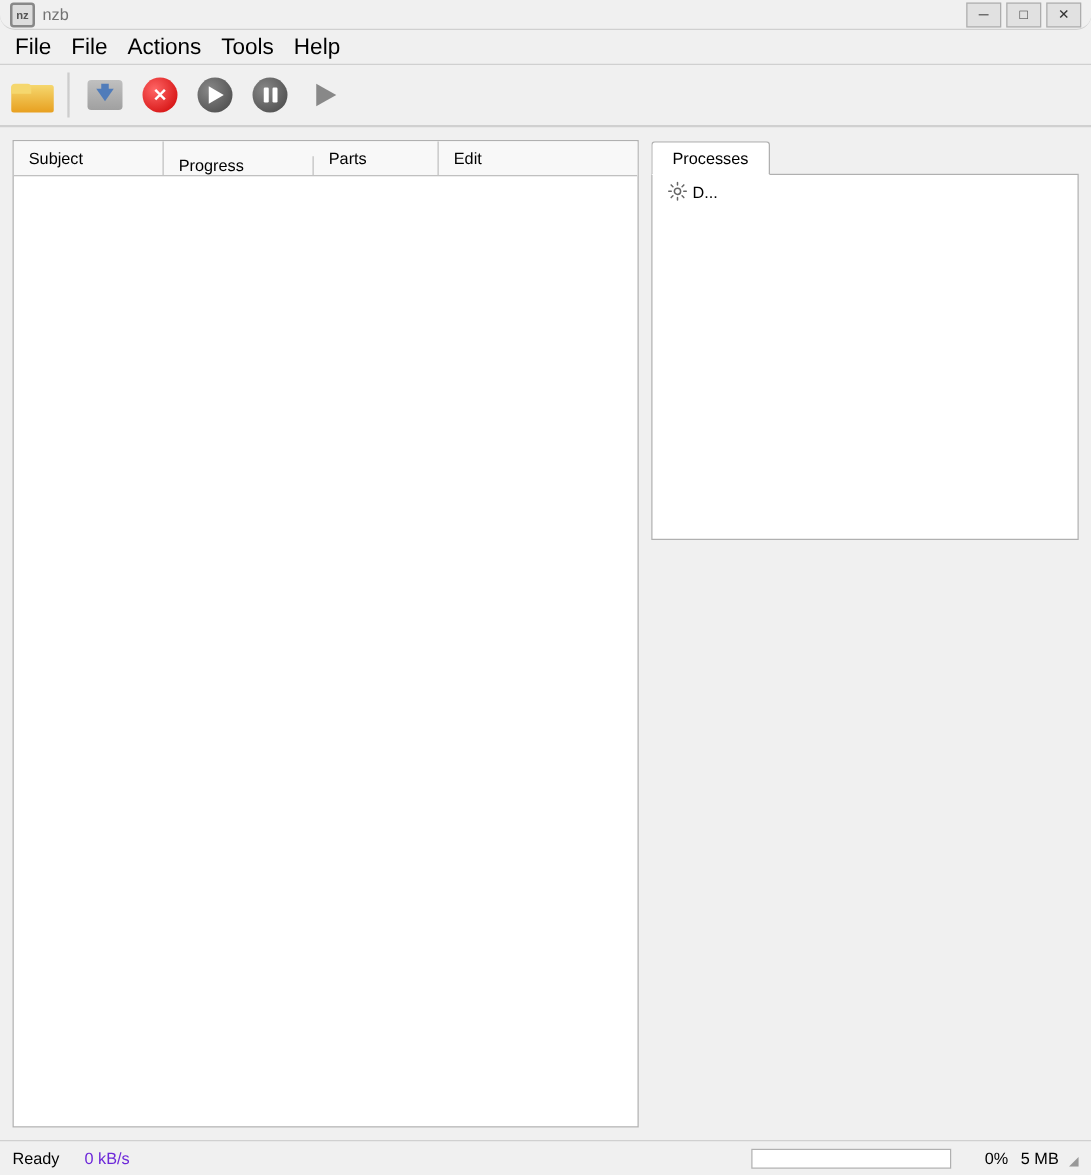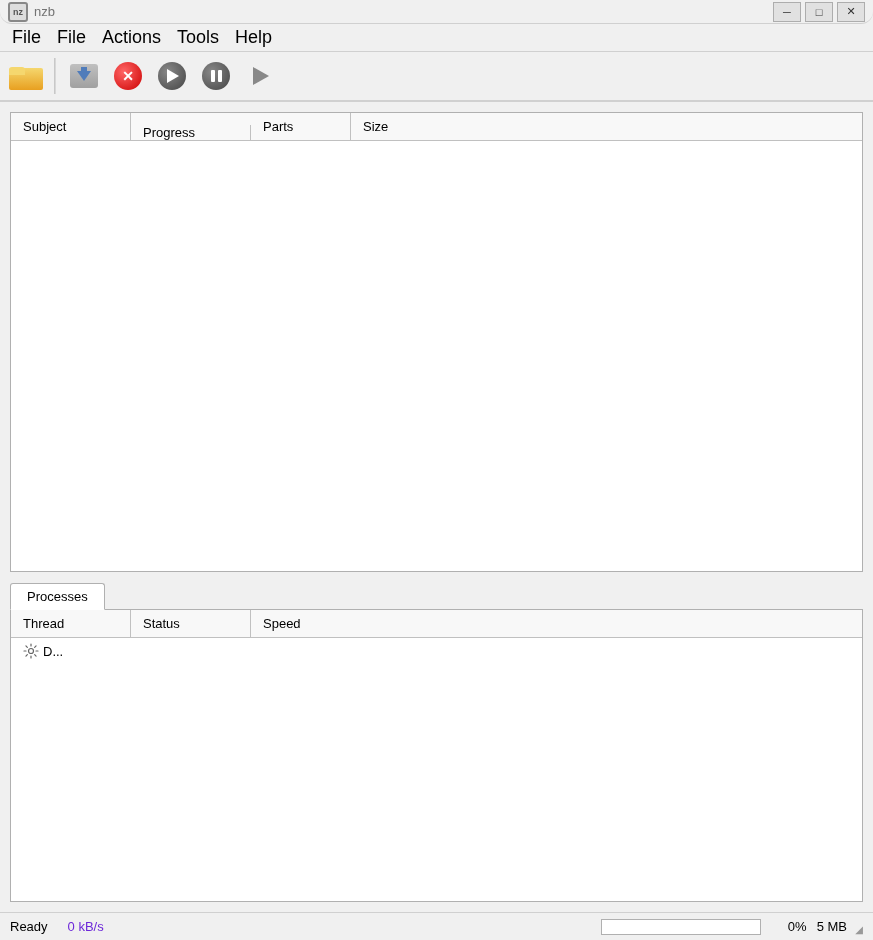--- a/index.html
+++ b/index.html
@@ -242,21 +242,21 @@
       border-left: 16px solid #888;
       margin-left: 2px;
     }
 
     
     .main-content {
       flex: 1;
       padding: 10px;
       background: #f0f0f0;
       display: flex;
-      flex-direction: column;
+      flex-direction: row;
       gap: 10px;
       overflow: hidden;
     }
 
     
     .table-container {
       background: white;
       border: 1px solid #b0b0b0;
       flex: 1;
       overflow: hidden;
@@ -481,37 +481,32 @@
   </button>
 </div>
 
 <div class="main-content">
 
   <div class="table-container">
     <div class="table-header">
       <div class="table-header-cell" style="min-width:120px;">Subject</div>
       <div class="table-header-cell" style="min-width:120px;margin-top:12px;">Progress</div>
       <div class="table-header-cell" style="min-width:100px;">Parts</div>
-      <div class="table-header-cell" style="min-width:100px;">Size</div>
+      <div class="table-header-cell" style="min-width:100px;">Edit</div>
     </div>
     <div class="table-body">
       
     </div>
   </div>
 
   <div class="processes-section">
     <div class="tab-bar">
       <div class="tab active">Processes</div>
     </div>
     <div class="processes-content">
-      <div class="processes-table-header">
-        <div class="table-header-cell" style="min-width:120px;">Thread</div>
-        <div class="table-header-cell" style="min-width:120px;">Status</div>
-        <div class="table-header-cell" style="min-width:100px;">Speed</div>
-      </div>
       <div class="processes-table-body">
         <div class="process-row">
           <div class="process-row-cell" style="min-width:120px;">
             <span class="gear-icon">
               <svg class="gear-svg" viewBox="0 0 16 16" fill="none" xmlns="http://www.w3.org/2000/svg">
                 <circle cx="8" cy="8" r="2.5" stroke="#666" stroke-width="1.2"></circle>
                 <path d="M8 1v2M8 13v2M1 8h2M13 8h2M2.93 2.93l1.41 1.41M11.66 11.66l1.41 1.41M2.93 13.07l1.41-1.41M11.66 4.34l1.41-1.41" stroke="#666" stroke-width="1.2" stroke-linecap="round"></path>
               </svg>
             </span>
             <span>D...</span>

